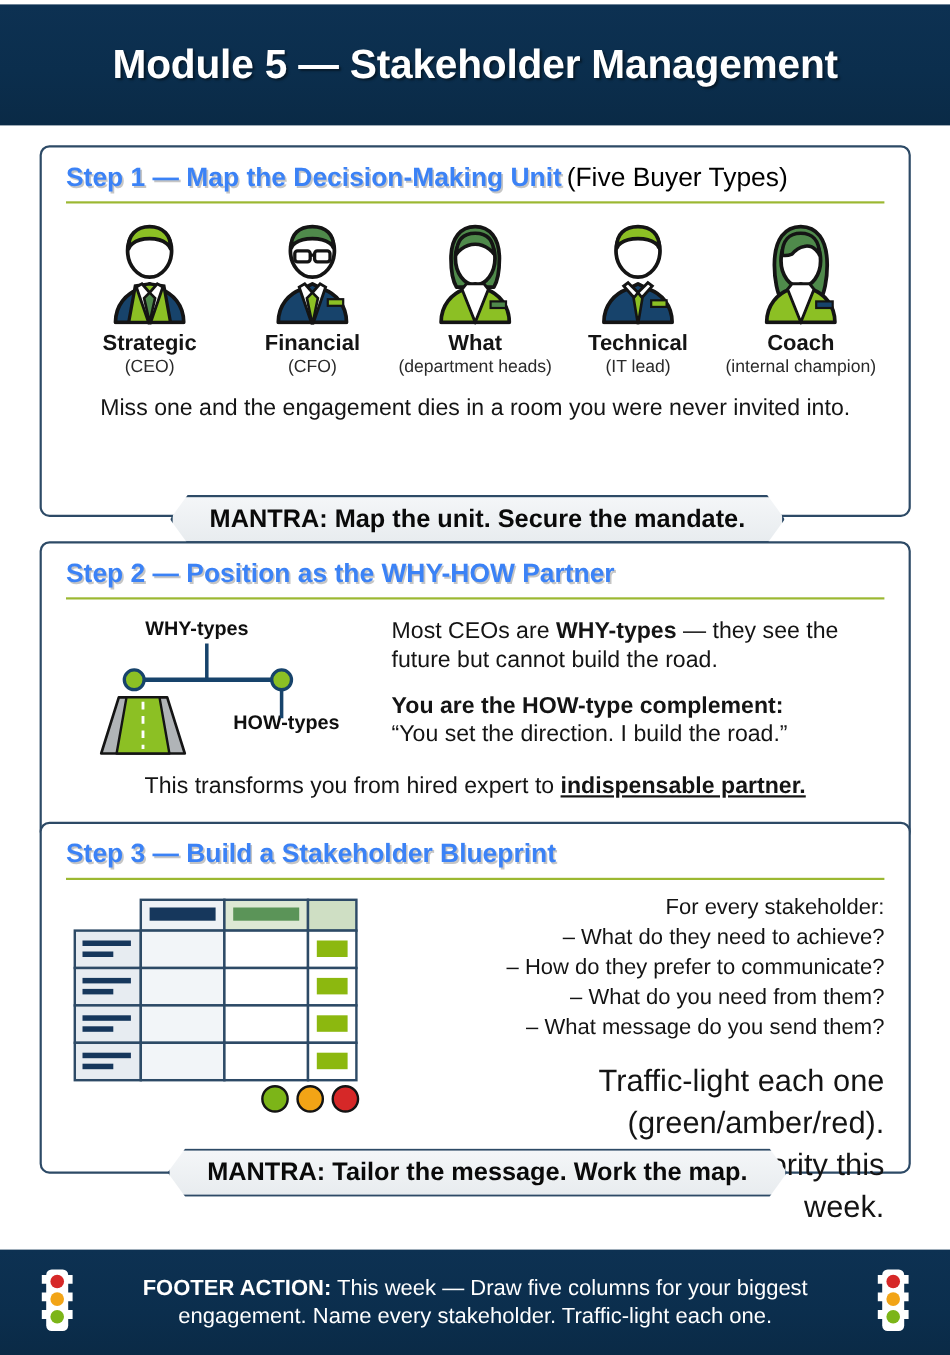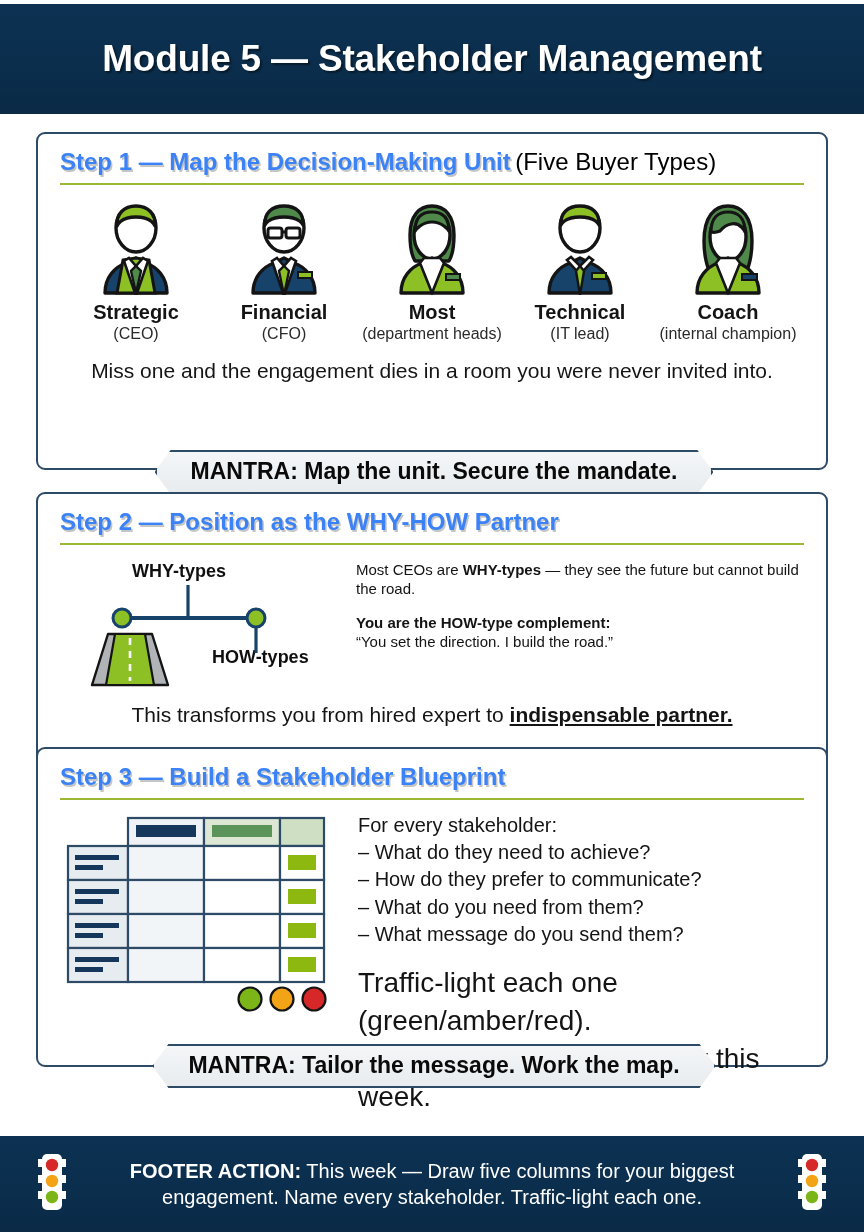--- a/index.html
+++ b/index.html
@@ -83,42 +83,42 @@
     padding: 6px 34px 7px 34px;
     font-size: 23px; font-weight: bold; color:#0a0a0a;
     clip-path: polygon(16px 0, calc(100% - 16px) 0, 100% 50%, calc(100% - 16px) 100%, 16px 100%, 0 50%);
     white-space: nowrap;
   }
 
   
   .s2-body { display:flex; margin: 10px 22px 0 22px; }
   .s2-left { width: 290px; position: relative; height: 140px; }
   .s2-right { flex:1; padding-left: 6px; padding-top: 6px; }
-  .s2-right p { font-size: 15px; color:#141414; line-height: 1.24; }
+  .s2-right p { font-size: 21px; color:#141414; line-height: 1.24; }
   .s2-right p.second { margin-top: 16px; }
   .s2-right b { font-weight: bold; }
 
   .why-label {
     position:absolute; left: 72px; top: 6px;
     font-size: 18px; font-weight:bold; color:#0f0f0f;
   }
   .how-label {
     position:absolute; left: 152px; top: 92px;
     font-size: 18px; font-weight:bold; color:#0f0f0f;
   }
 
   .s2-closing {
     text-align:center; font-size: 21px; color:#141414; margin-top: 8px;
   }
   .s2-closing b { font-weight:bold;text-decoration:underline; }
 
   
   .s3-body { display:flex; margin: 12px 22px 0 22px; }
   .s3-left { width: 292px; position: relative; height: 200px; }
-  .s3-right { flex:1; padding-left: 6px; }
+  .s3-right { flex:1; padding-left: 6px; text-align: right; }
   .s3-right .lead { font-size: 20px; color:#141414; line-height:1.36; }
   .s3-right .traffic { font-size: 28px; color:#141414; line-height:1.36; margin-top: 16px; }
   .s3-right .red-word { color:#c0202a; font-weight:bold; }
 
   
   .footer {
     position:absolute; left:0; top:1136px; width:864px; height:96px;
     background: linear-gradient(180deg,#0d3152 0%, #0b2e4d 60%, #0a2a46 100%);
     display:flex; align-items:center; justify-content:center; gap: 30px;
   }
@@ -185,21 +185,21 @@
         <div class="person-icon">
           <svg width="86" height="94" viewBox="0 0 86 94">
             <path d="M21 34c0-19 9-29 22-29s22 10 22 29c0 10-2 21-5 26H26c-3-5-5-16-5-26z" fill="#4f8a4b" stroke="#141414" stroke-width="3.4" stroke-linejoin="round"></path>
             <path d="M43 13c-12 0-18 9-18 21 0 13 8 24 18 24s18-11 18-24c0-12-6-21-18-21z" fill="#ffffff" stroke="#141414" stroke-width="3.4"></path>
             <path d="M26 30c0-14 7-19 17-19s17 5 17 19c0 0-6-9-17-9S26 30 26 30z" fill="#4f8a4b" stroke="#141414" stroke-width="3.2" stroke-linejoin="round"></path>
             <path d="M12 92c0-16 10-26 21-30l10-5 10 5c11 4 21 14 21 30z" fill="#8cc024" stroke="#141414" stroke-width="3.4" stroke-linejoin="round"></path>
             <path d="M35 57h16l4 5-12 30-12-30z" fill="#ffffff" stroke="#141414" stroke-width="2.6"></path>
             <rect x="57" y="73" width="14" height="6" fill="#4f8a4b" stroke="#141414" stroke-width="2"></rect>
           </svg>
         </div>
-        <div class="person-name">Most</div>
+        <div class="person-name">What</div>
         <div class="person-role">(department heads)</div>
       </div>
 
       <div class="person">
         <div class="person-icon">
           <svg width="86" height="94" viewBox="0 0 86 94">
             <path d="M43 6c-13 0-20 9-20 21 0 13 9 24 20 24s20-11 20-24C63 15 56 6 43 6z" fill="#ffffff" stroke="#141414" stroke-width="3.4"></path>
             <path d="M24 24c-1-12 7-19 19-19s20 7 19 19c0 0-3-8-19-8S24 24 24 24z" fill="#8cc024" stroke="#141414" stroke-width="3.4" stroke-linejoin="round"></path>
             <path d="M12 92c0-16 10-26 21-30l10-5 10 5c11 4 21 14 21 30z" fill="#17436b" stroke="#141414" stroke-width="3.4" stroke-linejoin="round"></path>
             <path d="M34 56l9 9 9-9 4 3-8 9-5 4-5-4-8-9z" fill="#ffffff" stroke="#141414" stroke-width="2.6"></path>

